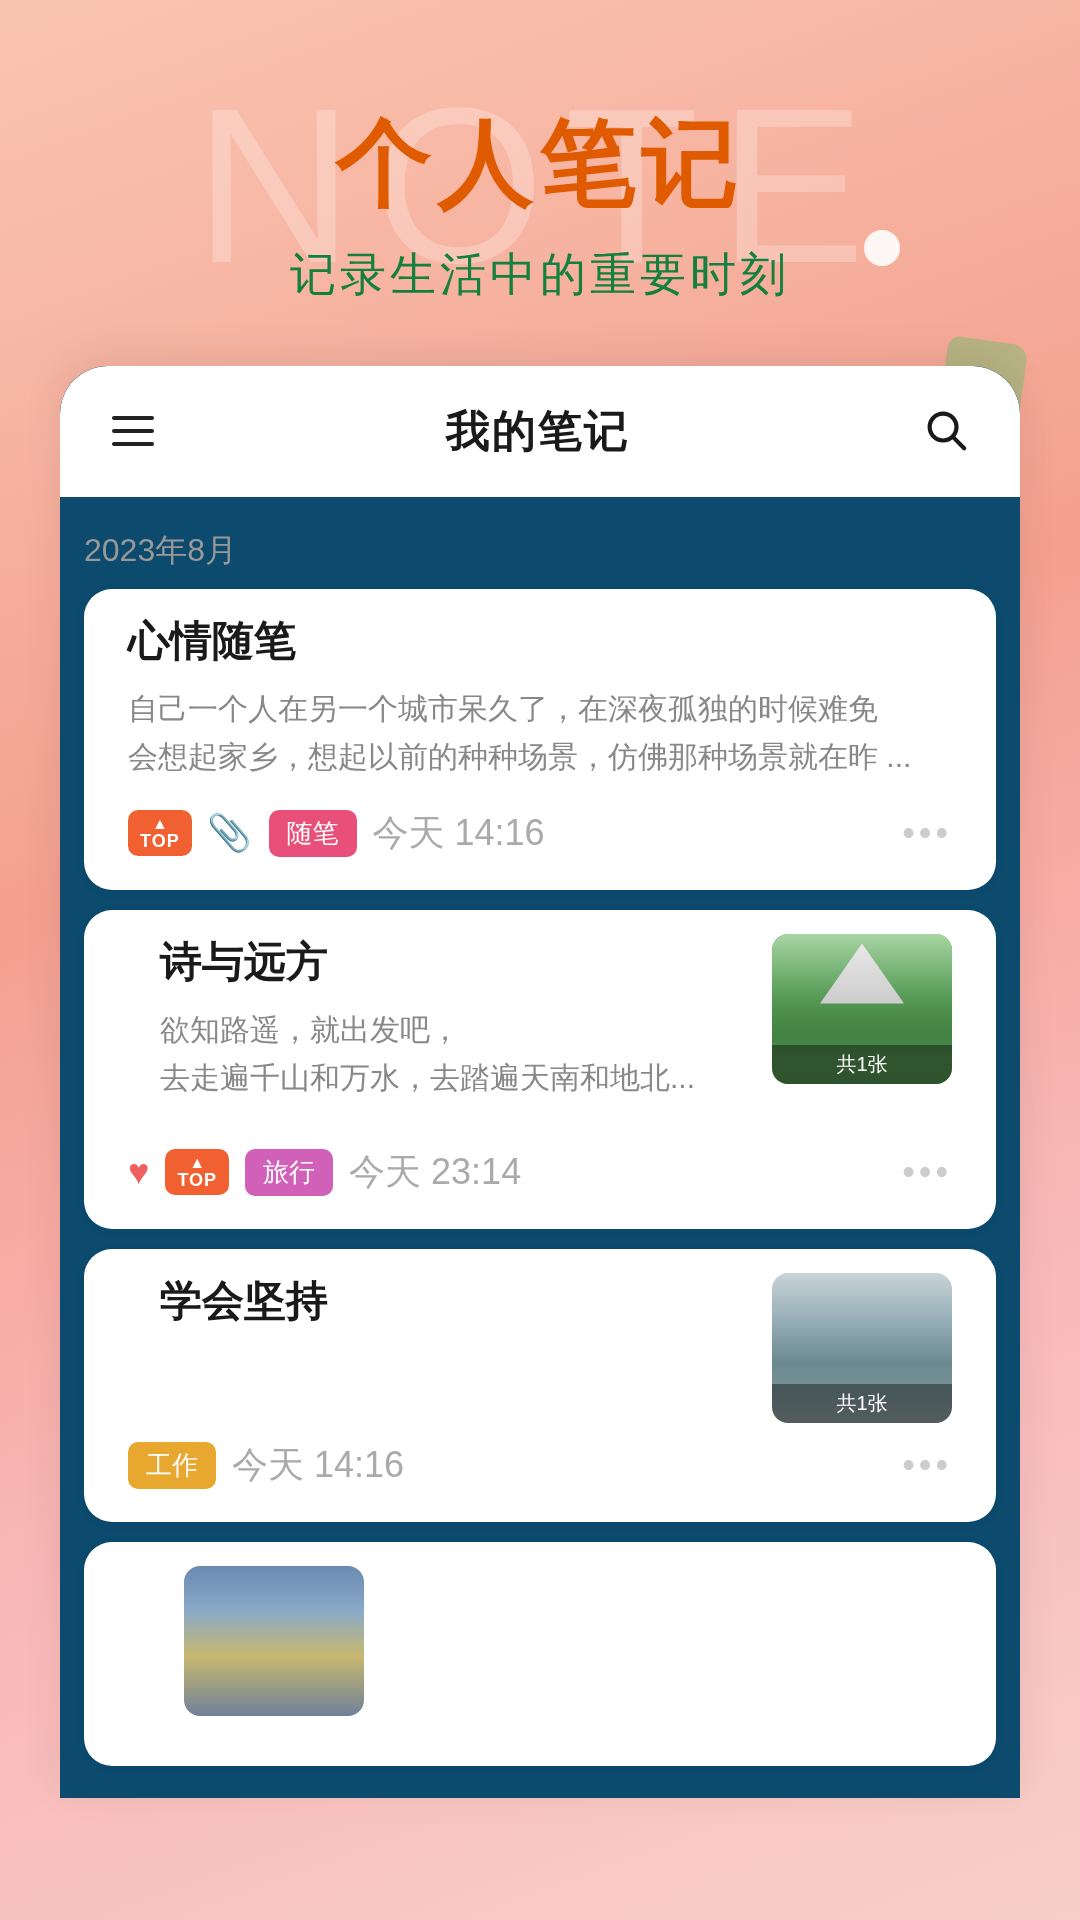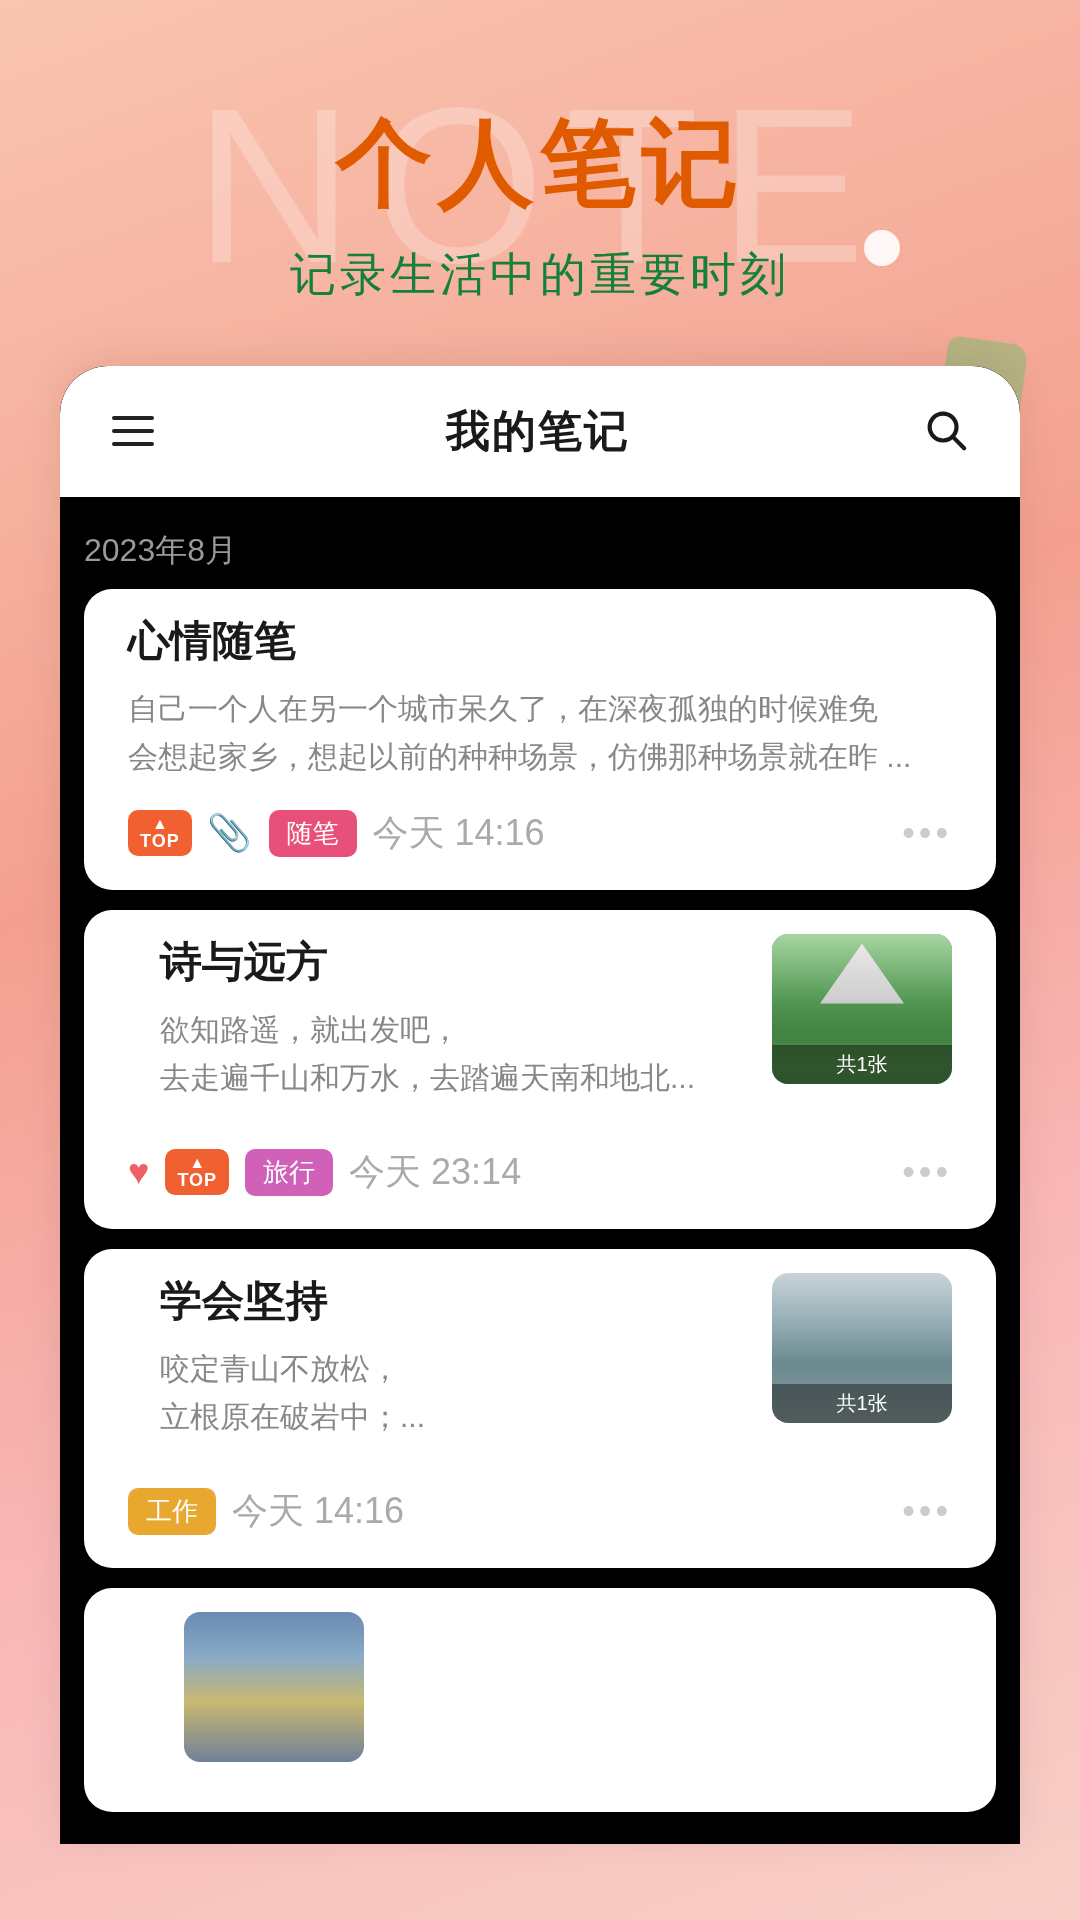--- a/index.html
+++ b/index.html
@@ -75,21 +75,21 @@
       background: #9db87a;
       border-radius: 12px 16px 20px 8px;
       opacity: 0.7;
       transform: rotate(8deg);
     }
 
     
     .main-card {
       position: relative;
       z-index: 2;
-      background: #000000;
+      background: #0c4a6e;
       border-radius: 48px 48px 0 0;
       margin: 0 60px;
       min-height: 1380px;
       overflow: hidden;
       box-shadow: 0 -8px 40px rgba(0,0,0,0.08);
     }
 
     
     .top-bar {
       background: white;
@@ -400,21 +400,20 @@
           <span class="note-time">今天 23:14</span>
         </div>
         <span class="more-dots">•••</span>
       </div>
     </div>
 
     <div class="note-card">
       <div class="note-header">
         <div class="note-content-area">
           <div class="note-title">学会坚持</div>
-          <div class="note-preview">咬定青山不放松，<br>立根原在破岩中；...</div>
         </div>
         <div class="note-image-thumb">
           <div class="img-mountain-fog"></div>
           <div class="img-count">共1张</div>
         </div>
       </div>
       <div class="note-footer">
         <div class="note-meta">
           <span class="tag tag-gongzuo">工作</span>
           <span class="note-time">今天 14:16</span>

